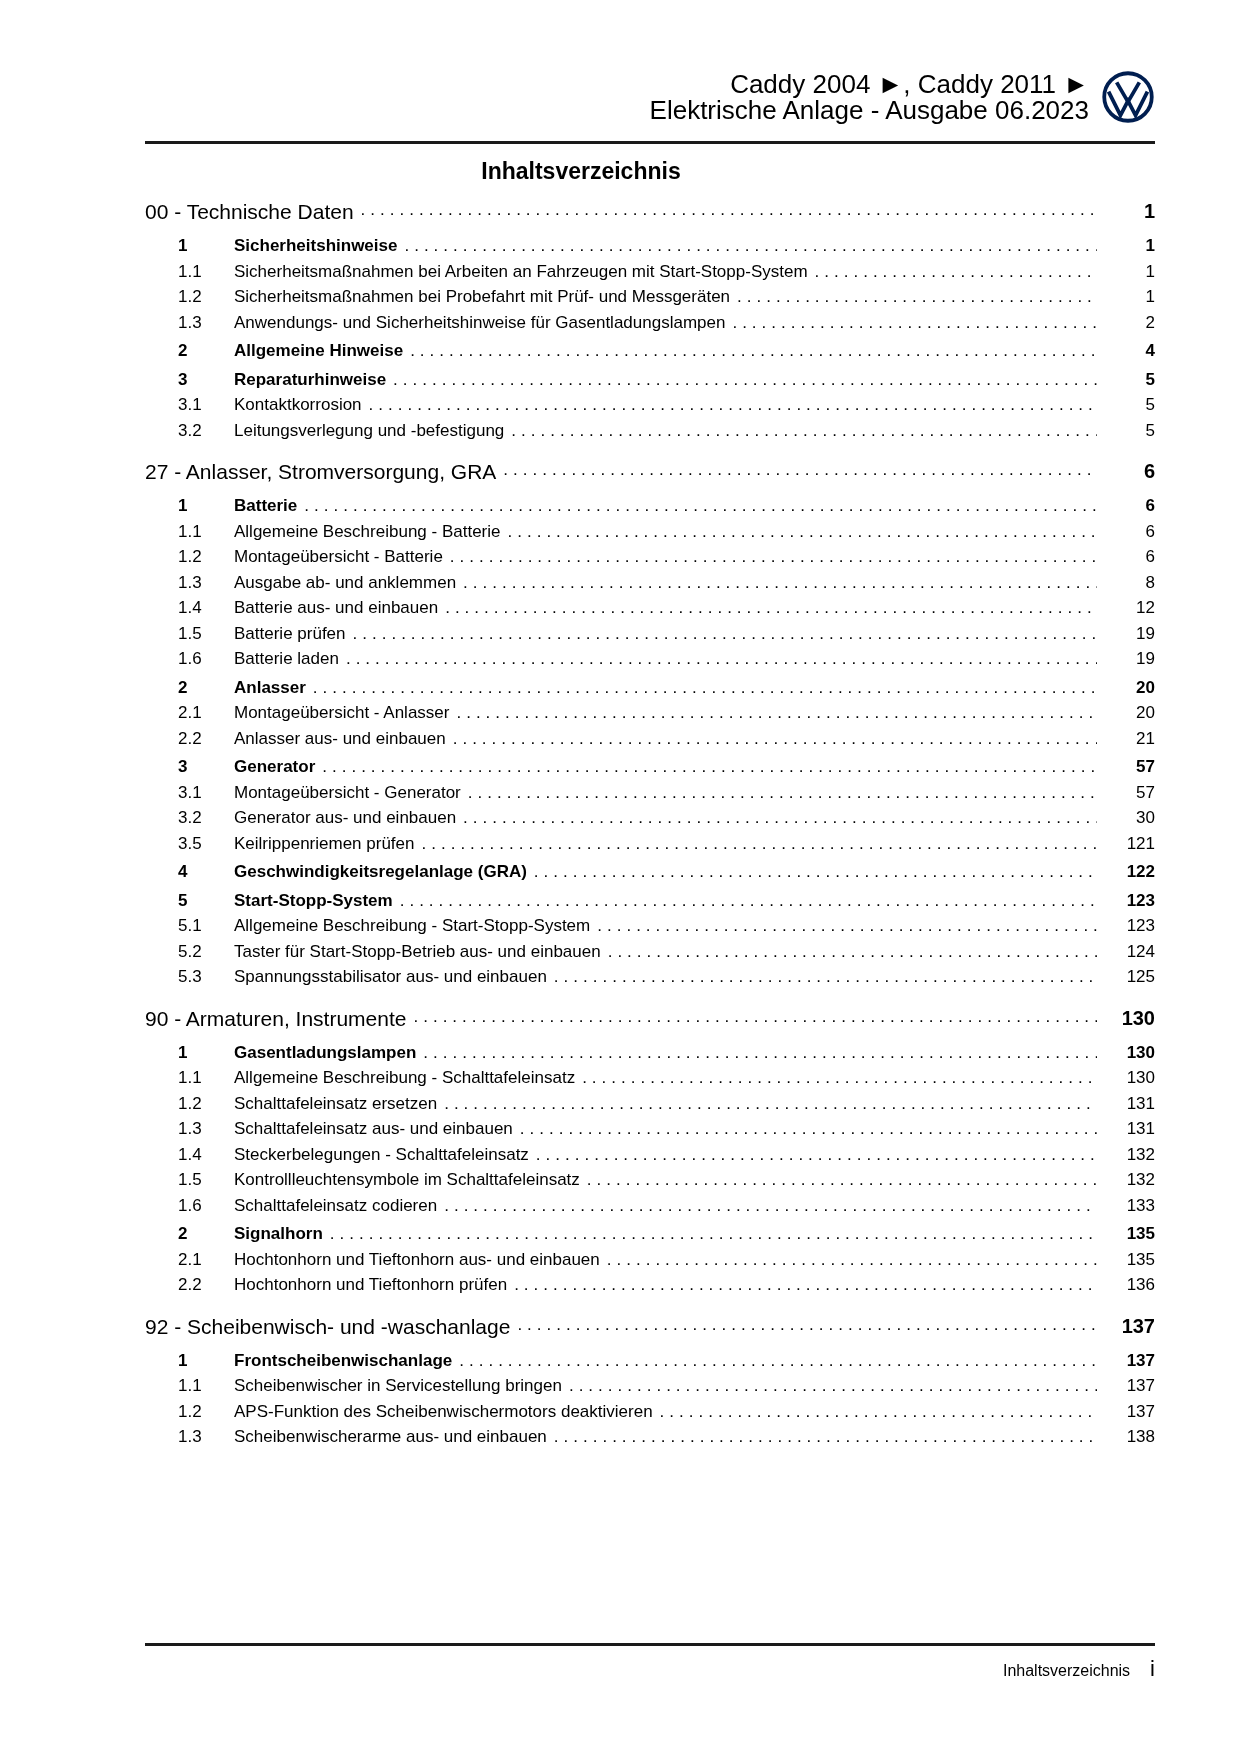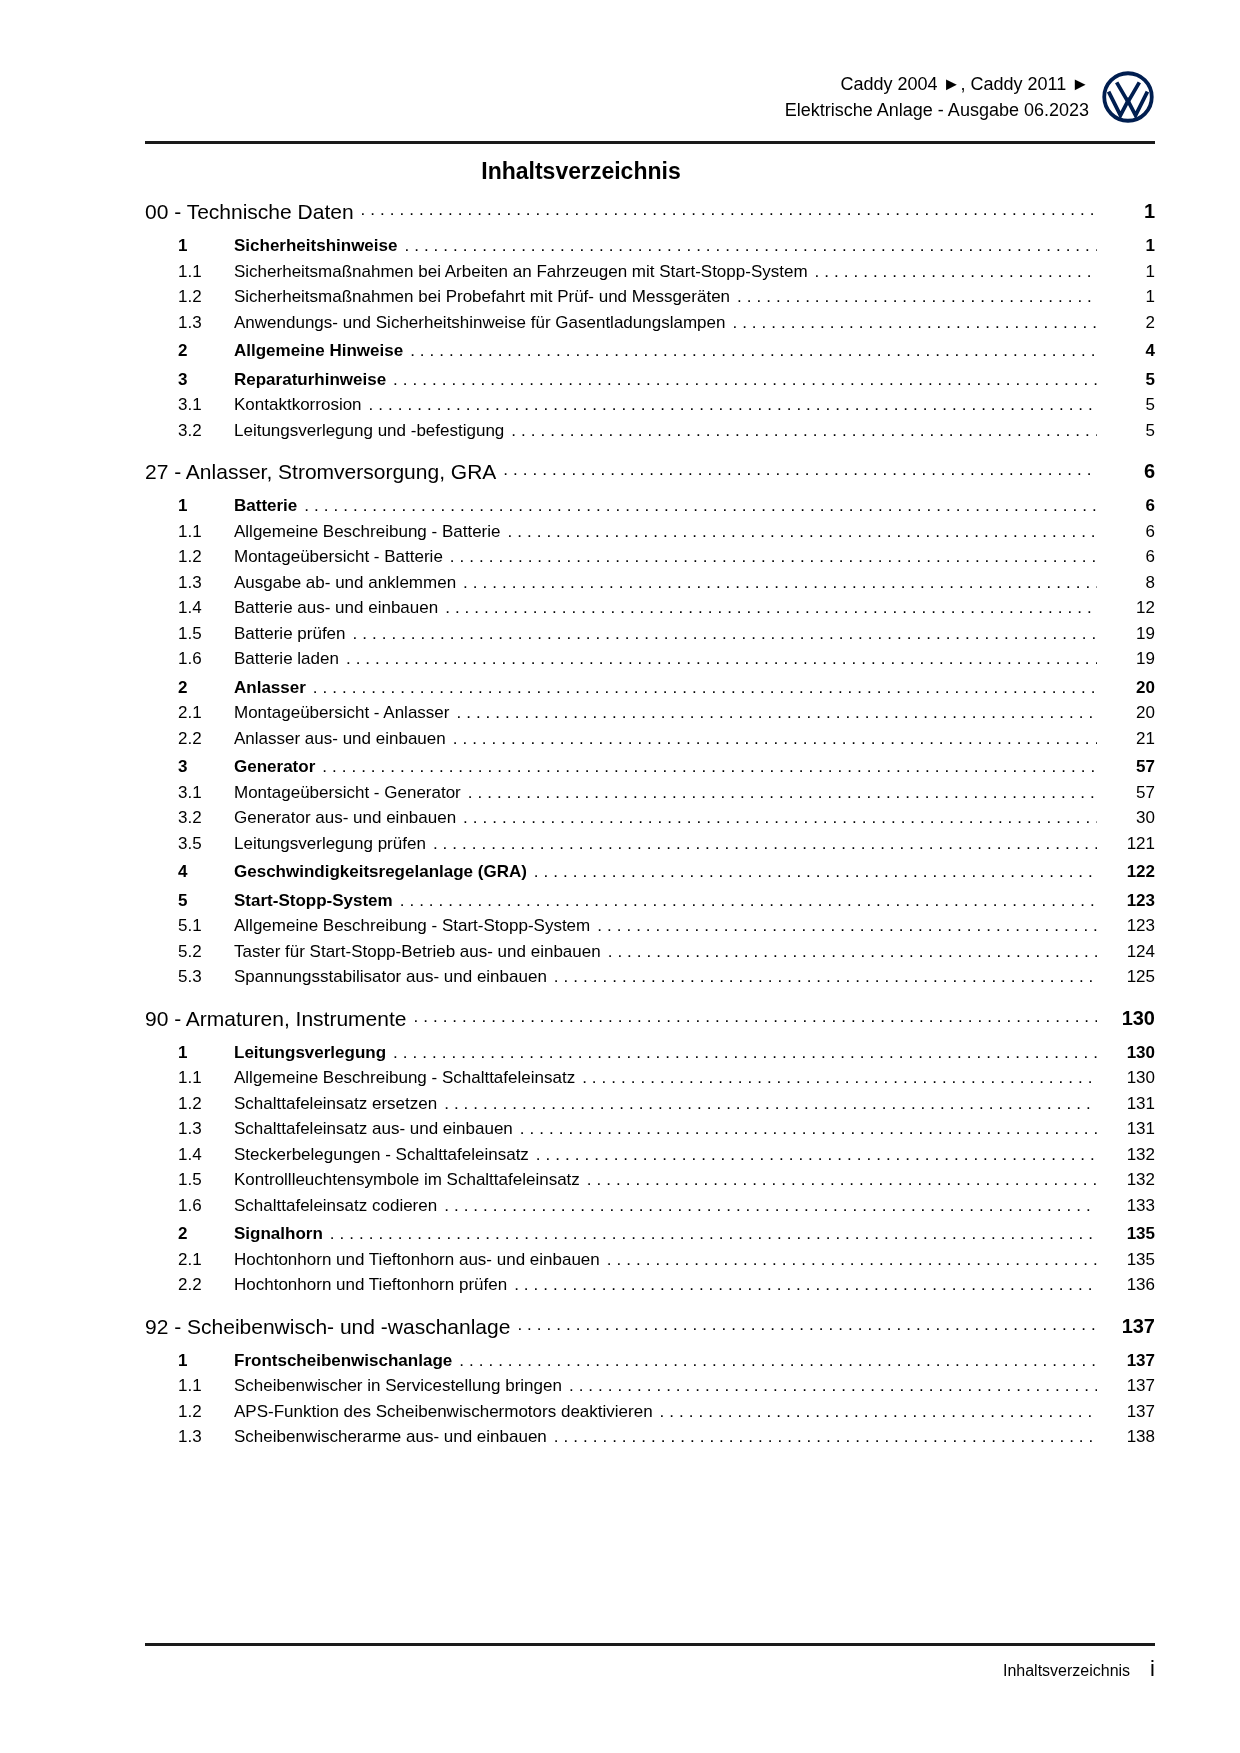--- a/index.html
+++ b/index.html
@@ -16,21 +16,21 @@
     padding: 70px 85px 0 145px; 
   }
   
   .header {
     display: flex;
     justify-content: flex-end;
     align-items: center;
   }
   .header-text {
     text-align: right;
-    font-size: 18px;
+    font-size: 26px;
     line-height: 26px;
     white-space: nowrap;
   }
   .vw-logo {
     width: 54px;
     height: 54px;
     margin-left: 12px;
     color: #001E50;
     flex: none;
   }
@@ -267,21 +267,21 @@
         <span class="page">57</span>
       </div>
       <div class="row l2">
         <span class="num">3.2</span>
         <span class="title">Generator aus- und einbauen</span>
         <span class="leader"></span>
         <span class="page">30</span>
       </div>
       <div class="row l2">
         <span class="num">3.5</span>
-        <span class="title">Leitungsverlegung prüfen</span>
+        <span class="title">Keilrippenriemen prüfen</span>
         <span class="leader"></span>
         <span class="page">121</span>
       </div>
       <div class="row l1">
         <span class="num">4</span>
         <span class="title">Geschwindigkeitsregelanlage (GRA)</span>
         <span class="leader"></span>
         <span class="page">122</span>
       </div>
       <div class="row l1">
@@ -308,21 +308,21 @@
         <span class="leader"></span>
         <span class="page">125</span>
       </div>
       <div class="row chapter">
         <span class="label">90 - Armaturen, Instrumente</span>
         <span class="leader"></span>
         <span class="page">130</span>
       </div>
       <div class="row l1">
         <span class="num">1</span>
-        <span class="title">Leitungsverlegung</span>
+        <span class="title">Gasentladungslampen</span>
         <span class="leader"></span>
         <span class="page">130</span>
       </div>
       <div class="row l2">
         <span class="num">1.1</span>
         <span class="title">Allgemeine Beschreibung - Schalttafeleinsatz</span>
         <span class="leader"></span>
         <span class="page">130</span>
       </div>
       <div class="row l2">

